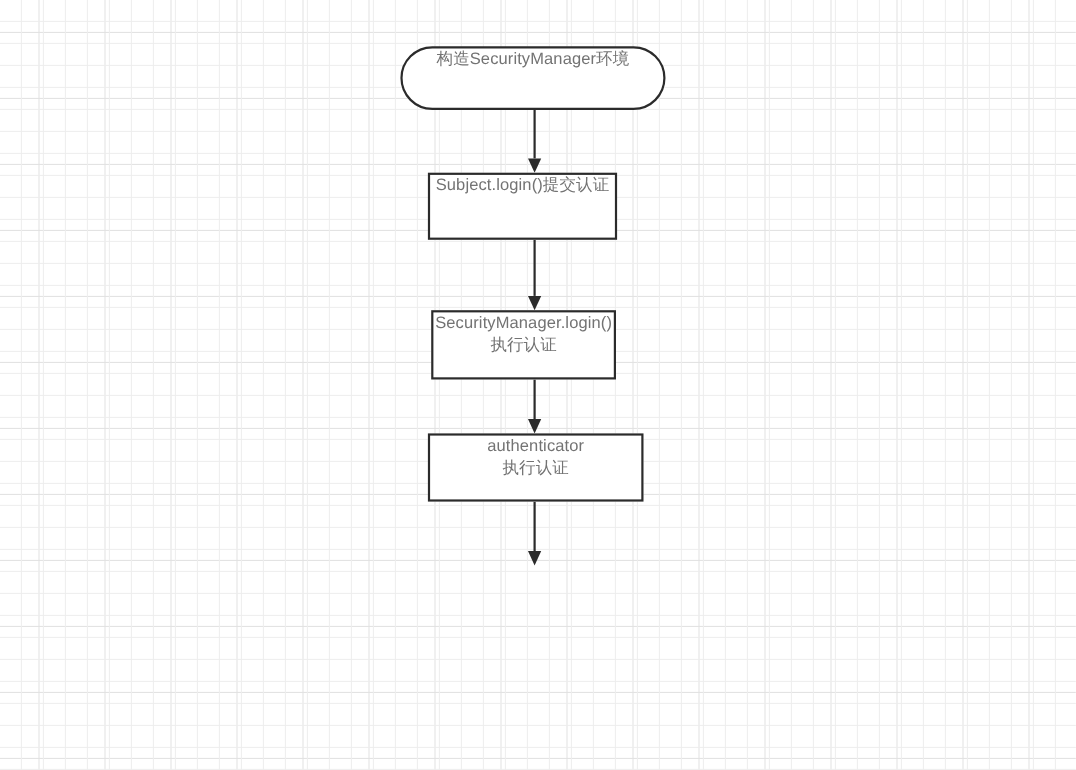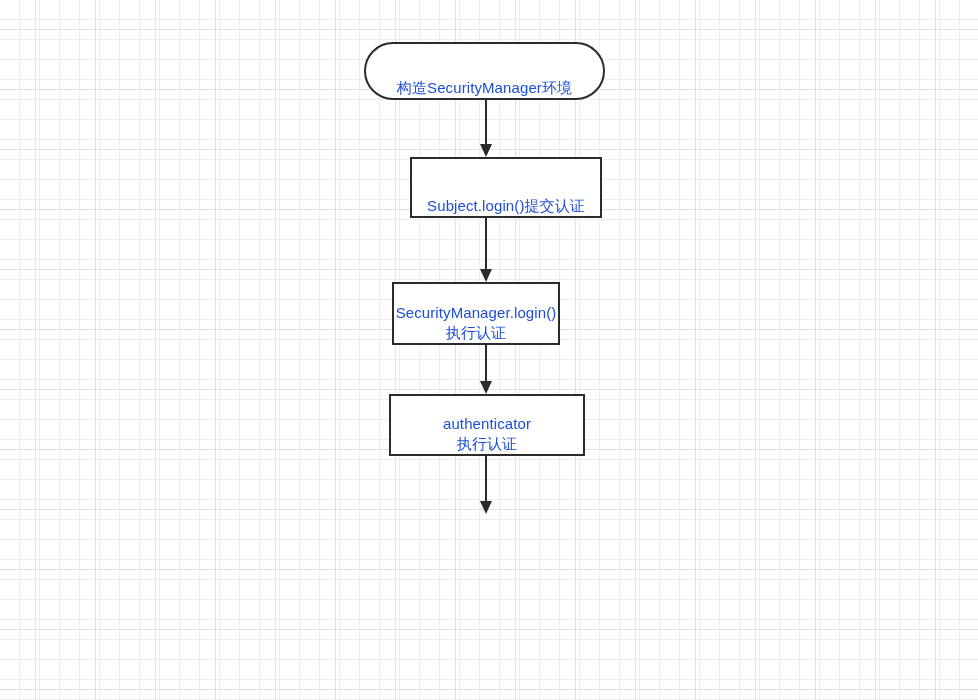--- a/index.html
+++ b/index.html
@@ -37,23 +37,23 @@
       35px 29px,
       35px 29px;
   }
 
   
   .node {
     position: absolute;
     box-sizing: border-box;
     background: #ffffff;
     border: 2px solid #2b2b2b;
-    color: #1d4ed8;
+    color: #737373;
     display: flex;
-    align-items: flex-end;
+    align-items: flex-start;
     justify-content: center;
     text-align: center;
     line-height: 1.35;
     font-size: 15px;
     white-space: pre-line;
     letter-spacing: 0.1px;
   }
   .node.rounded {
     border-radius: 30px;
   }
@@ -108,21 +108,21 @@
 
   <div class="edge" style="left:486px; top:456px; height:58px;">
     <div class="edge-line" style="height:45px;"></div>
     <div class="edge-head" style="top:45px;"></div>
   </div>
 
   <div class="node rounded" style="left:364px; top:42px; width:241px; height:58px;">
     <span class="node-label">构造SecurityManager环境</span>
   </div>
 
-  <div class="node" style="left:389px; top:157px; width:192px; height:61px;margin-left:21px;">
+  <div class="node" style="left:389px; top:157px; width:172px; height:61px;">
     <span class="node-label">Subject.login()提交认证</span>
   </div>
 
   <div class="node" style="left:392px; top:282px; width:168px; height:63px;">
     <span class="node-label">SecurityManager.login()
 执行认证</span>
   </div>
 
   <div class="node" style="left:389px; top:394px; width:196px; height:62px;">
     <span class="node-label">authenticator

